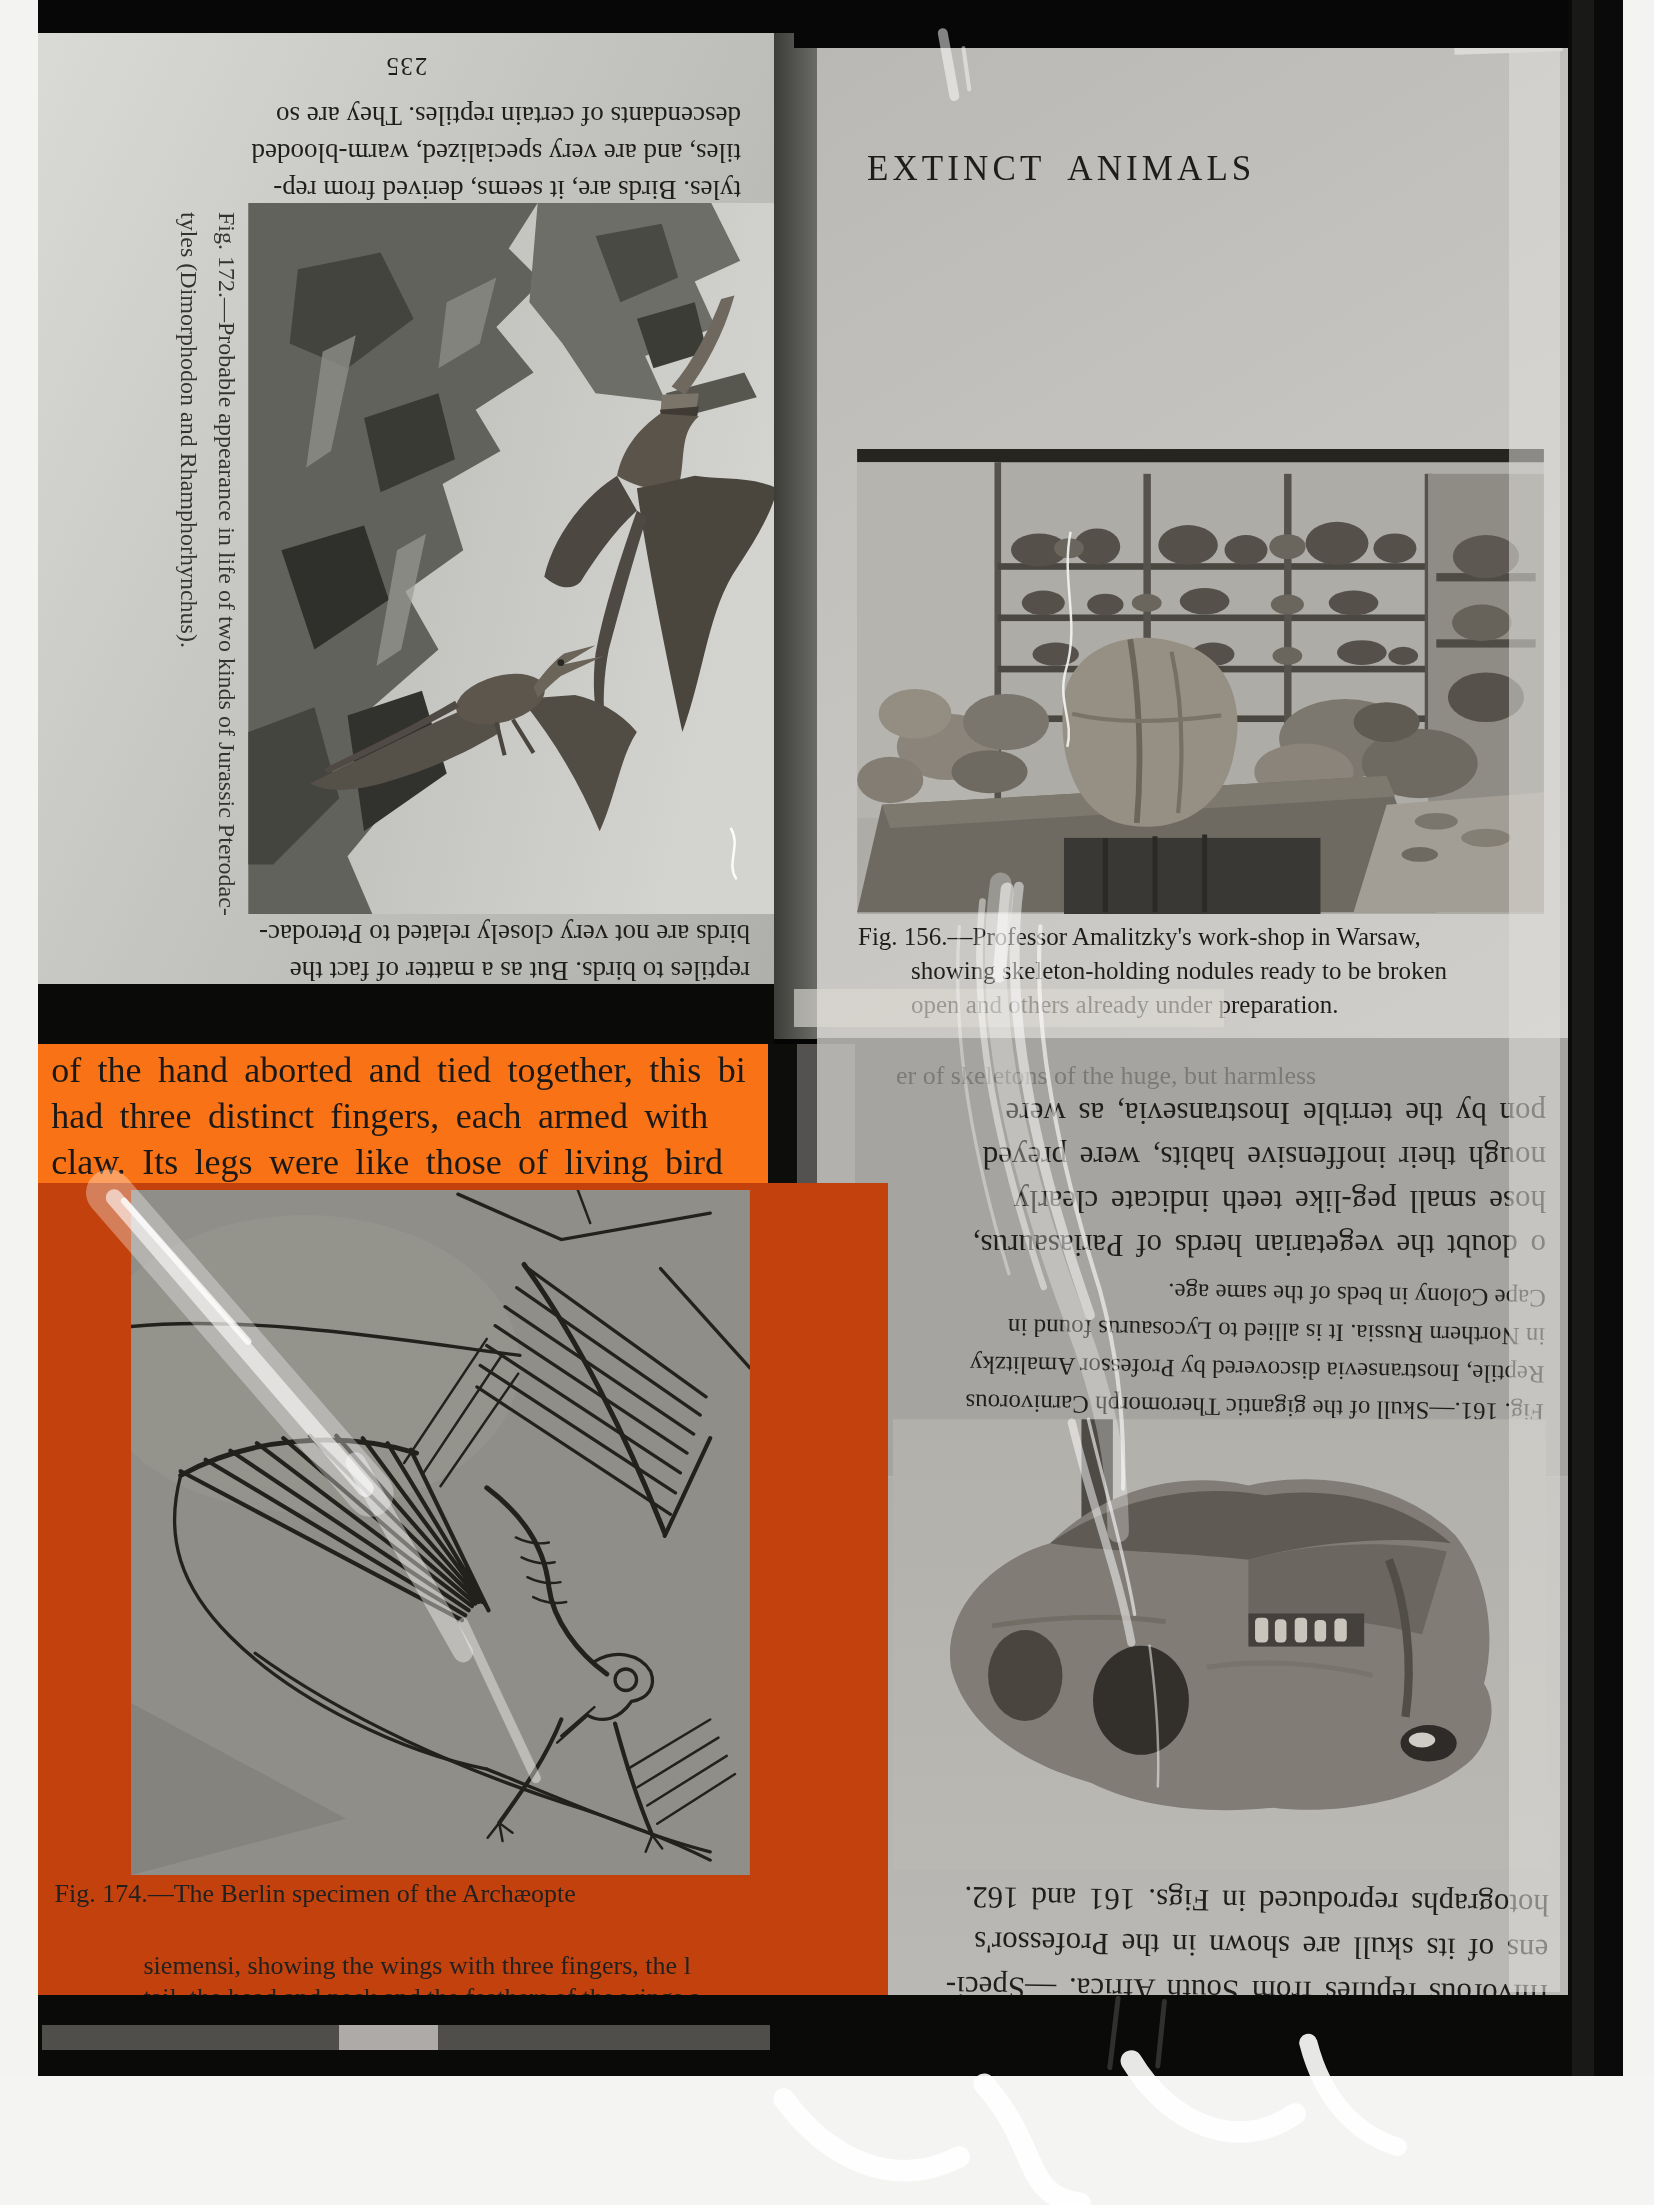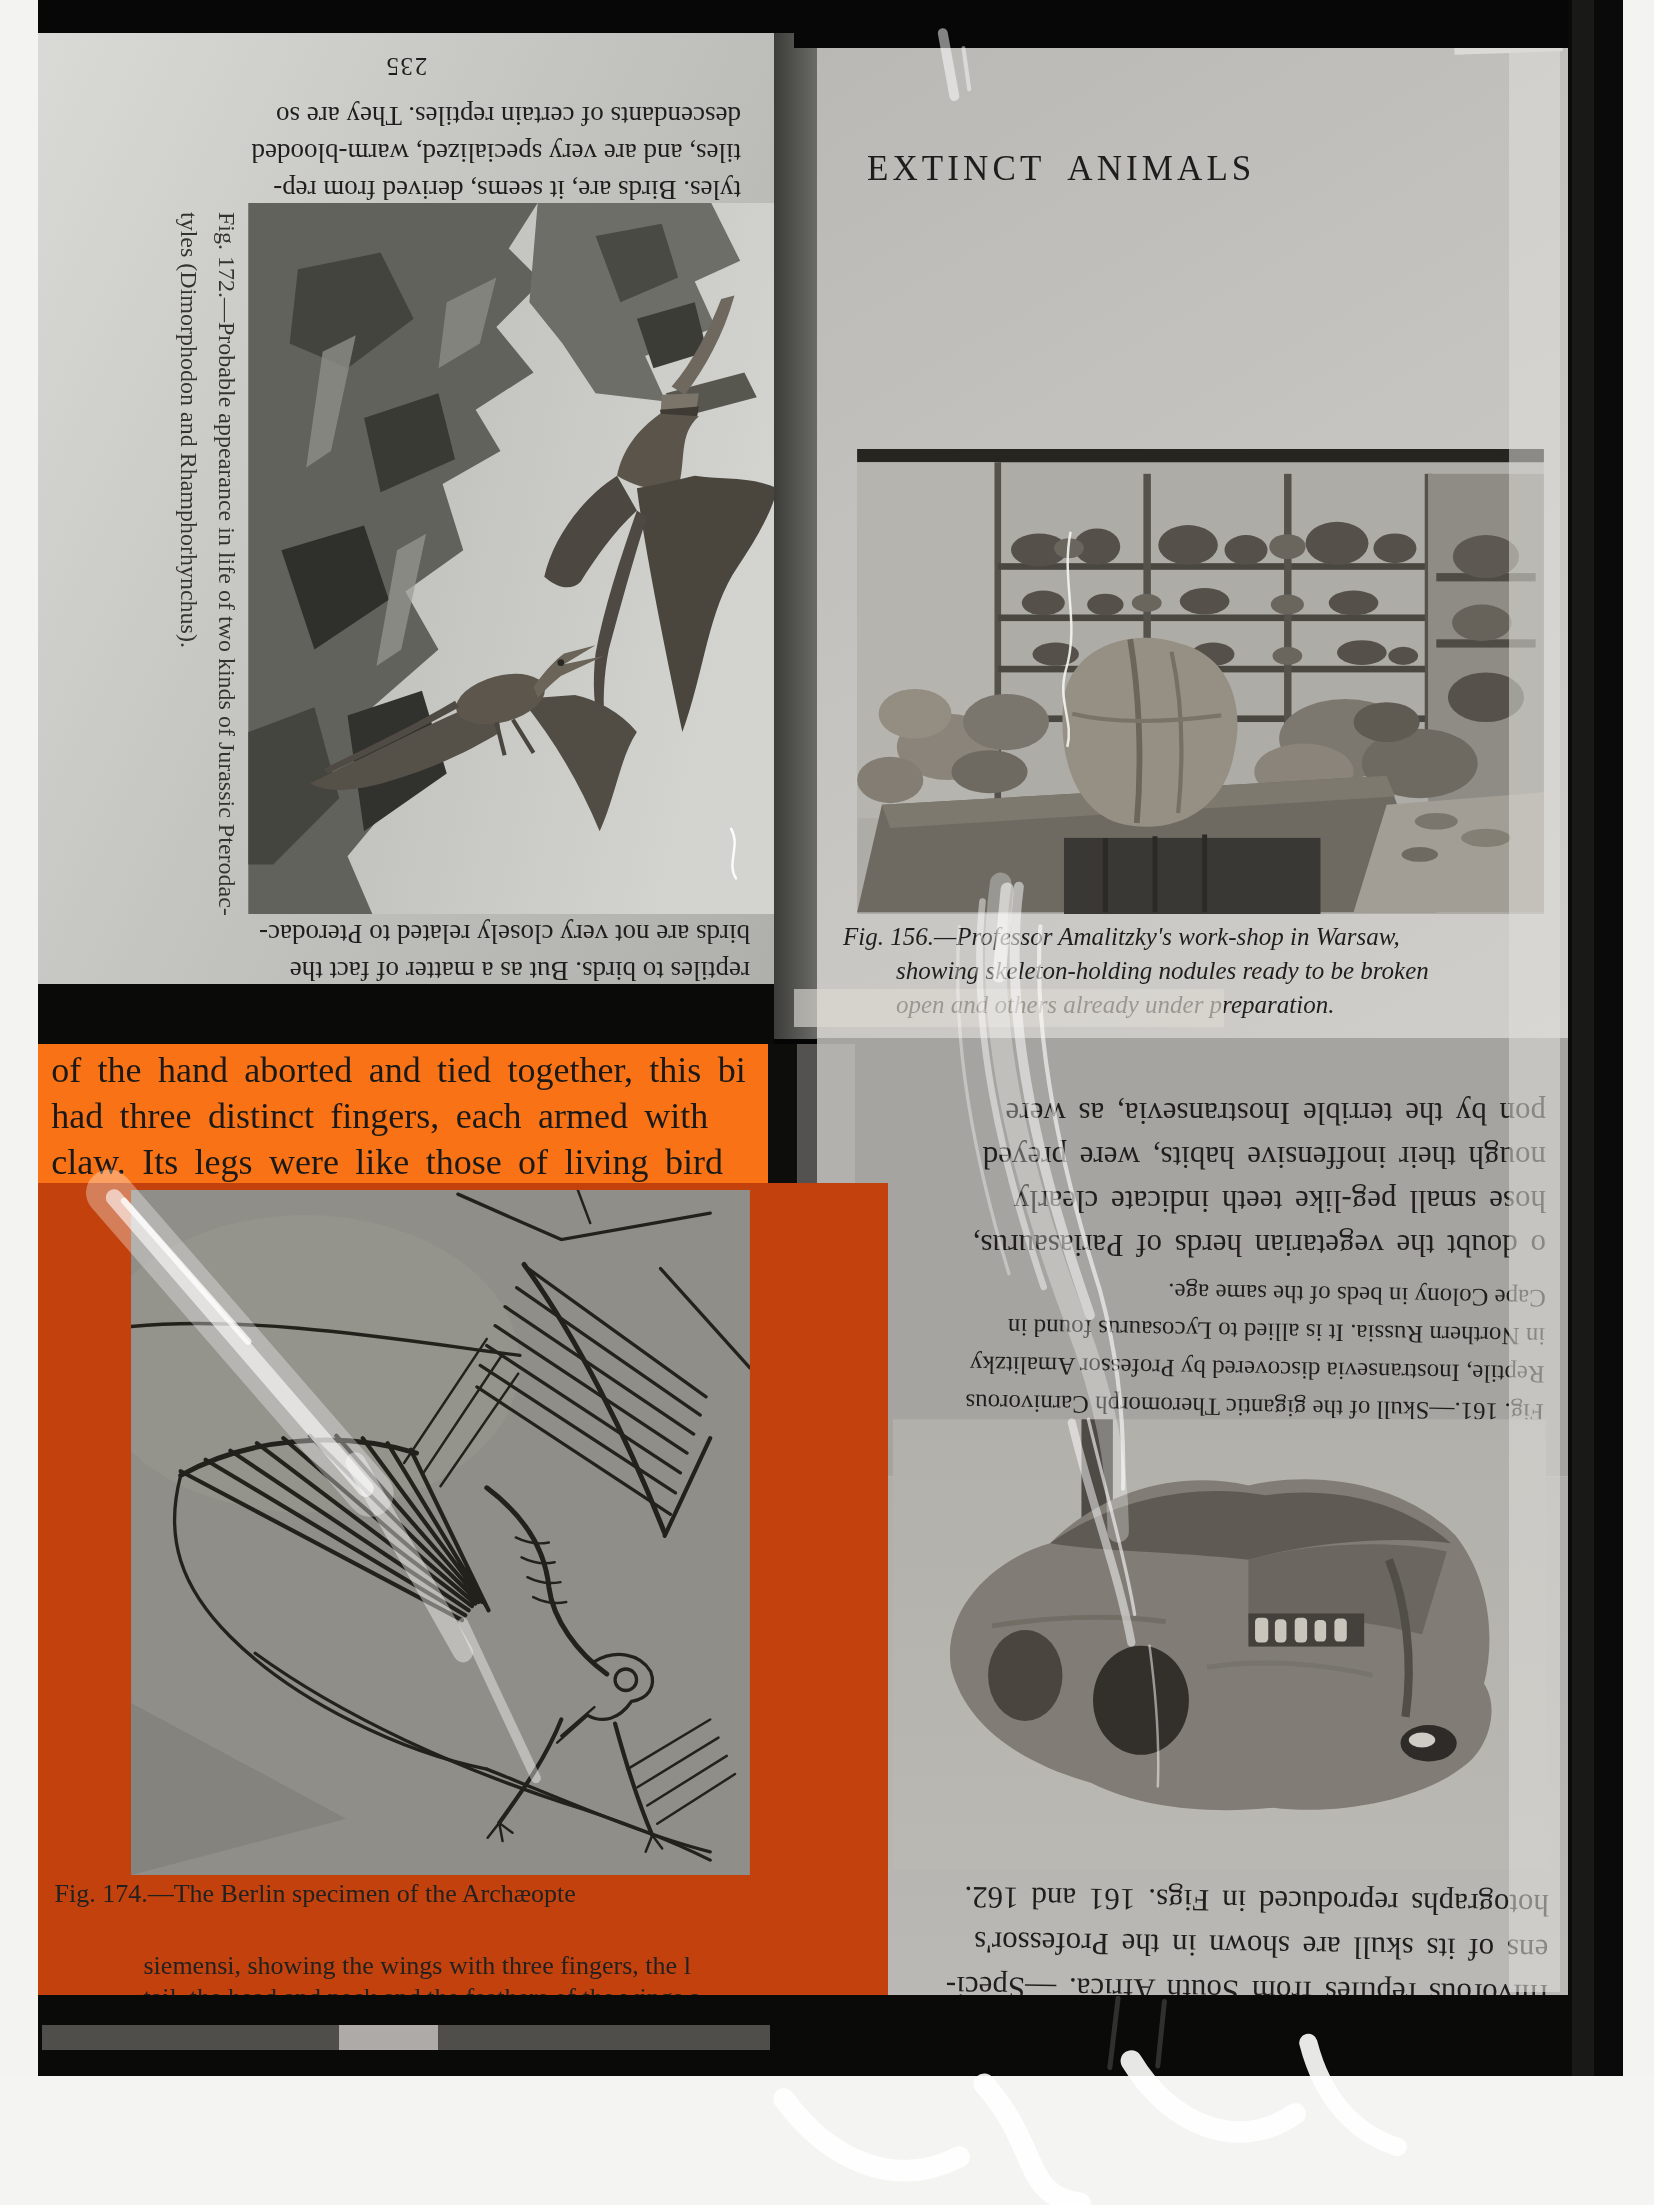--- a/index.html
+++ b/index.html
@@ -38,21 +38,21 @@
   
   .page-tr{left:817px;top:25px;width:751px;height:2050px;background:#b5b3af;}
   .tr-upper{left:0;top:0;width:751px;height:1013px;background:linear-gradient(150deg,#bab8b4,#c8c6c2 60%,#d0ceca);}
   .tr-mid{left:0;top:1013px;width:751px;height:438px;background:#a6a4a0;}
   .tr-low{left:0;top:1452px;width:751px;height:550px;background:linear-gradient(#b0aeaa,#bbb9b5);}
   .fore-edge{left:692px;top:6.6px;width:51px;height:1960px;background:rgba(224,223,219,.55);}
   .corner-sliver{left:637px;top:-5px;width:108px;height:33px;background:#dbdad6;transform:rotate(-2deg);}
   .tr-heading{left:50px;top:124px;width:662px;font-size:35px;letter-spacing:4.1px;word-spacing:11.6px;color:#1f1d1b;}
   .tr-body{left:20px;top:189px;width:716px;font-size:32px;line-height:48px;word-spacing:5.8px;}
   .photo-156{left:40px;top:424px;width:687px;height:465px;}
-  .cap156{left:26px;top:895px;width:678px;font-size:25px;line-height:34px;font-style:italic;}
+  .cap156{left:41px;top:895px;width:678px;font-size:25px;line-height:34px;}
   .cap-rest{margin-left:53px;}
   .light-band{left:-23px;top:964px;width:430px;height:38px;background:rgba(219,217,211,.65);}
   .ghost-line{left:79px;top:1036px;width:645px;font-size:26px;color:#3a3834;opacity:.38;}
   .inv-para{left:8.3px;top:1067px;width:721px;height:175px;font-size:31px;line-height:44px;word-spacing:5px;}
   .inv-161{left:0;top:1238px;width:728px;height:162px;font-size:25px;line-height:38px;transform:rotate(181deg);}
   .photo-skull{left:76px;top:1394px;width:653px;height:451px;}
   .inv-bottom{left:3.3px;top:1846px;width:728px;height:187px;font-size:31px;line-height:45px;transform:rotate(180.8deg);word-spacing:5px;}
   
   .strip-intro{left:38px;top:1044px;width:731px;height:139px;background:#f97316;overflow:hidden;}
   .strip-intro .lines{position:absolute;left:13.2px;top:3.3px;width:794px;font-size:36px;line-height:46px;color:#1b1917;word-spacing:7.4px;}
@@ -222,20 +222,21 @@
       </svg>
     </div>
 
     <div class="abs cap156">
       <div>Fig. 156.—Professor Amalitzky's work-shop in Warsaw,</div>
       <div class="cap-rest lines">showing skeleton-holding nodules ready to be broken
 open and others already under preparation.</div>
     </div>
 
     <div class="abs light-band"></div>
+    <div class="abs ghost-line">er of skeletons of the huge, but harmless</div>
 
     <div class="abs inv-para flip">
       <div class="lines">o doubt the vegetarian herds of Pariasaurus,
 hose small peg-like teeth indicate clearly
 nough their inoffensive habits, were preyed
 pon by the terrible Inostransevia, as were</div>
     </div>
 
     <div class="abs inv-161">
       <div class="lines">Fig. 161.—Skull of the gigantic Theromorph Carnivorous

